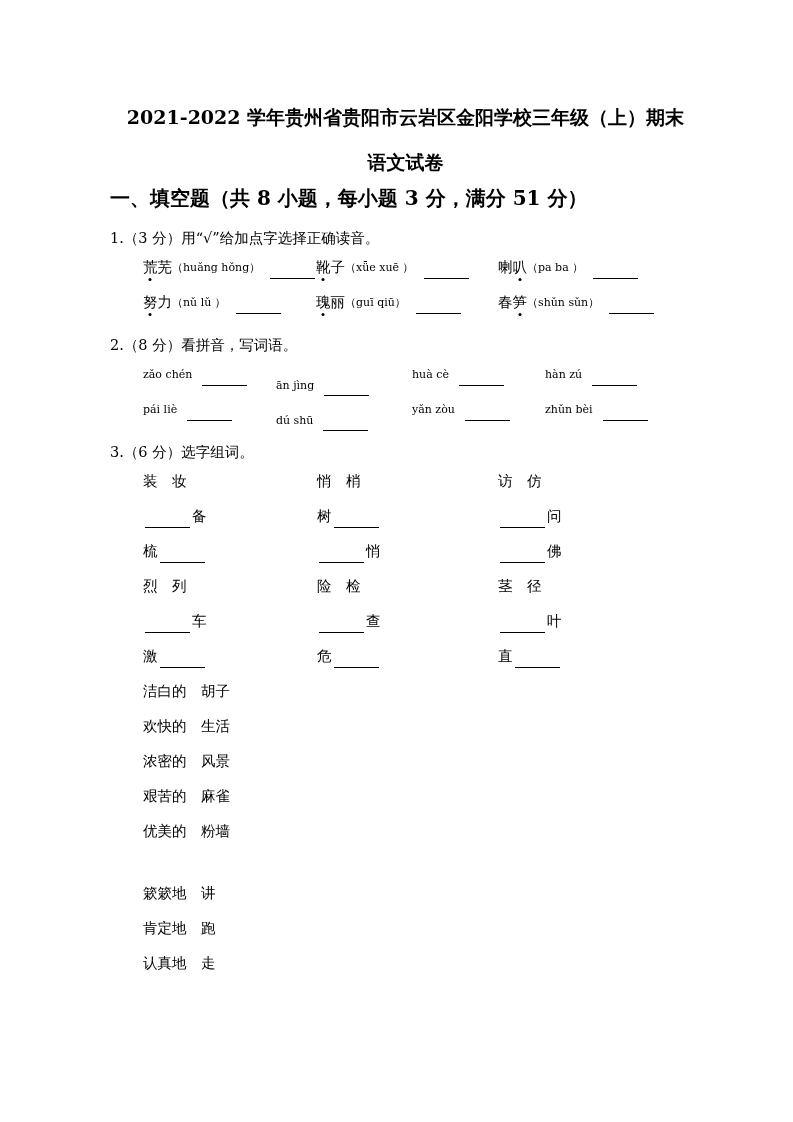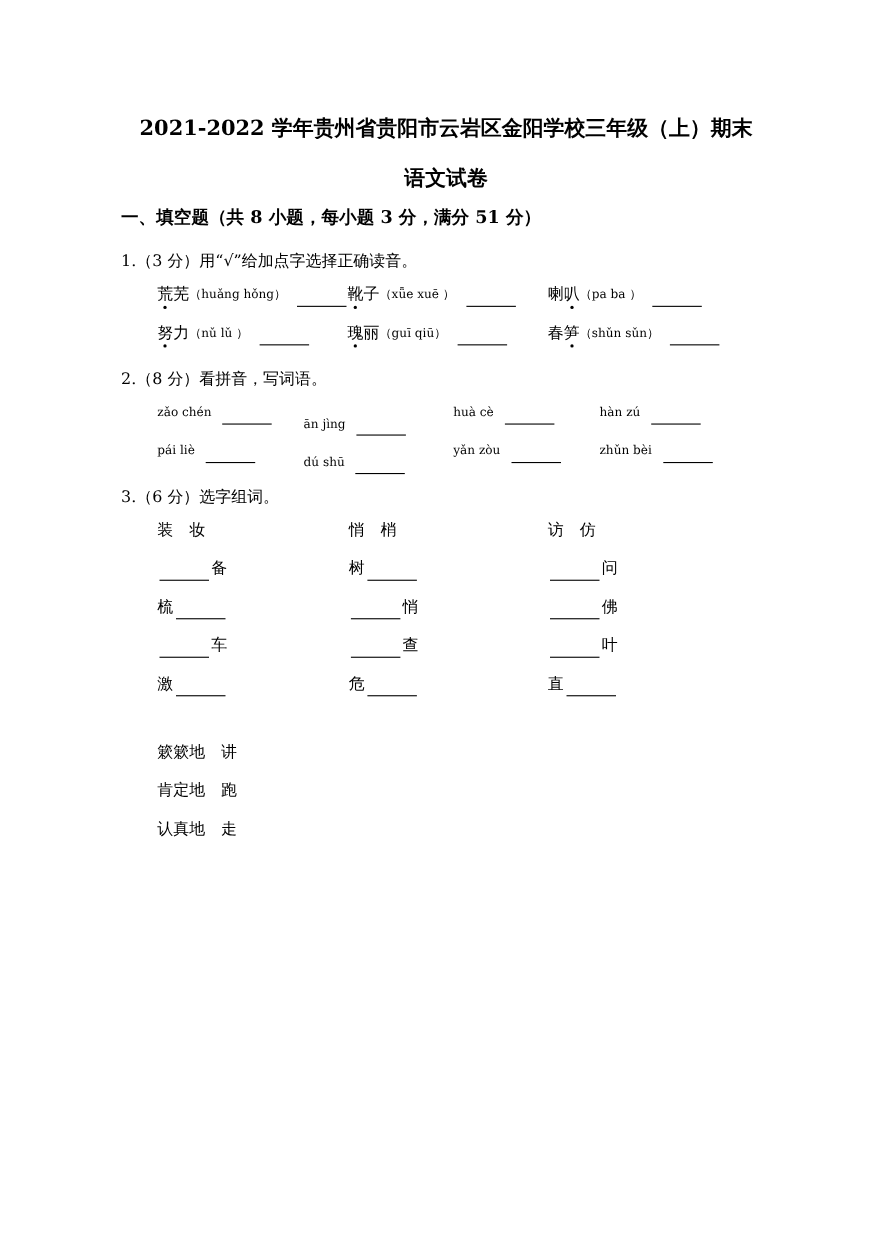--- a/index.html
+++ b/index.html
@@ -7,21 +7,21 @@
     position:relative;
     width:793px;height:1122px;
     background:#fff;color:#000;
     font-family:"DejaVu Serif","Liberation Serif",serif;
     padding:95px 92px 0 110px;
     box-sizing:border-box;
     overflow:hidden;
   }
   .title{margin:0;font-size:19px;font-weight:bold;text-align:center;line-height:45px;}
   .title-line{display:block;}
-  .section-heading{font-size:16px;font-weight:bold;line-height:24px;margin-top:1px;}
+  .section-heading{font-size:20px;font-weight:bold;line-height:24px;margin-top:1px;}
   .stem{font-size:14.5px;line-height:24px;margin-top:16px;}
   .sp{margin-top:13px;}
   .row{height:35px;display:flex;align-items:center;padding-left:33px;font-size:14.5px;}
   .item{display:flex;align-items:center;white-space:nowrap;}
   
   .q1-row .item:nth-child(1){width:173px;}
   .q1-row .item:nth-child(2){width:182px;}
   
   .q2-row .item:nth-child(1){width:133px;}
   .q2-row .item:nth-child(2){width:136px;margin-top:21px;}
@@ -186,20 +186,25 @@
         <span class="cell">
           <span class="blank tight"></span>
           <span>悄</span>
         </span>
         <span class="cell">
           <span class="blank tight"></span>
           <span>佛</span>
         </span>
       </div>
       <div class="row q3-row">
+        <span class="cell">烈　列</span>
+        <span class="cell">险　检</span>
+        <span class="cell">茎　径</span>
+      </div>
+      <div class="row q3-row">
         <span class="cell">
           <span class="blank tight"></span>
           <span>车</span>
         </span>
         <span class="cell">
           <span class="blank tight"></span>
           <span>查</span>
         </span>
         <span class="cell">
           <span class="blank tight"></span>
@@ -215,20 +220,42 @@
           <span>危</span>
           <span class="blank tight"></span>
         </span>
         <span class="cell">
           <span>直</span>
           <span class="blank tight"></span>
         </span>
       </div>
     </div>
 
+  <div id="q4-group1">
+      <div class="row q4-row">
+        <span class="q4-left">洁白的</span>
+        <span class="q4-right">胡子</span>
+      </div>
+      <div class="row q4-row">
+        <span class="q4-left">欢快的</span>
+        <span class="q4-right">生活</span>
+      </div>
+      <div class="row q4-row">
+        <span class="q4-left">浓密的</span>
+        <span class="q4-right">风景</span>
+      </div>
+      <div class="row q4-row">
+        <span class="q4-left">艰苦的</span>
+        <span class="q4-right">麻雀</span>
+      </div>
+      <div class="row q4-row">
+        <span class="q4-left">优美的</span>
+        <span class="q4-right">粉墙</span>
+      </div>
+    </div>
   <div id="q4-group2" class="q4-gap">
       <div class="row q4-row">
         <span class="q4-left">簌簌地</span>
         <span class="q4-right">讲</span>
       </div>
       <div class="row q4-row">
         <span class="q4-left">肯定地</span>
         <span class="q4-right">跑</span>
       </div>
       <div class="row q4-row">

